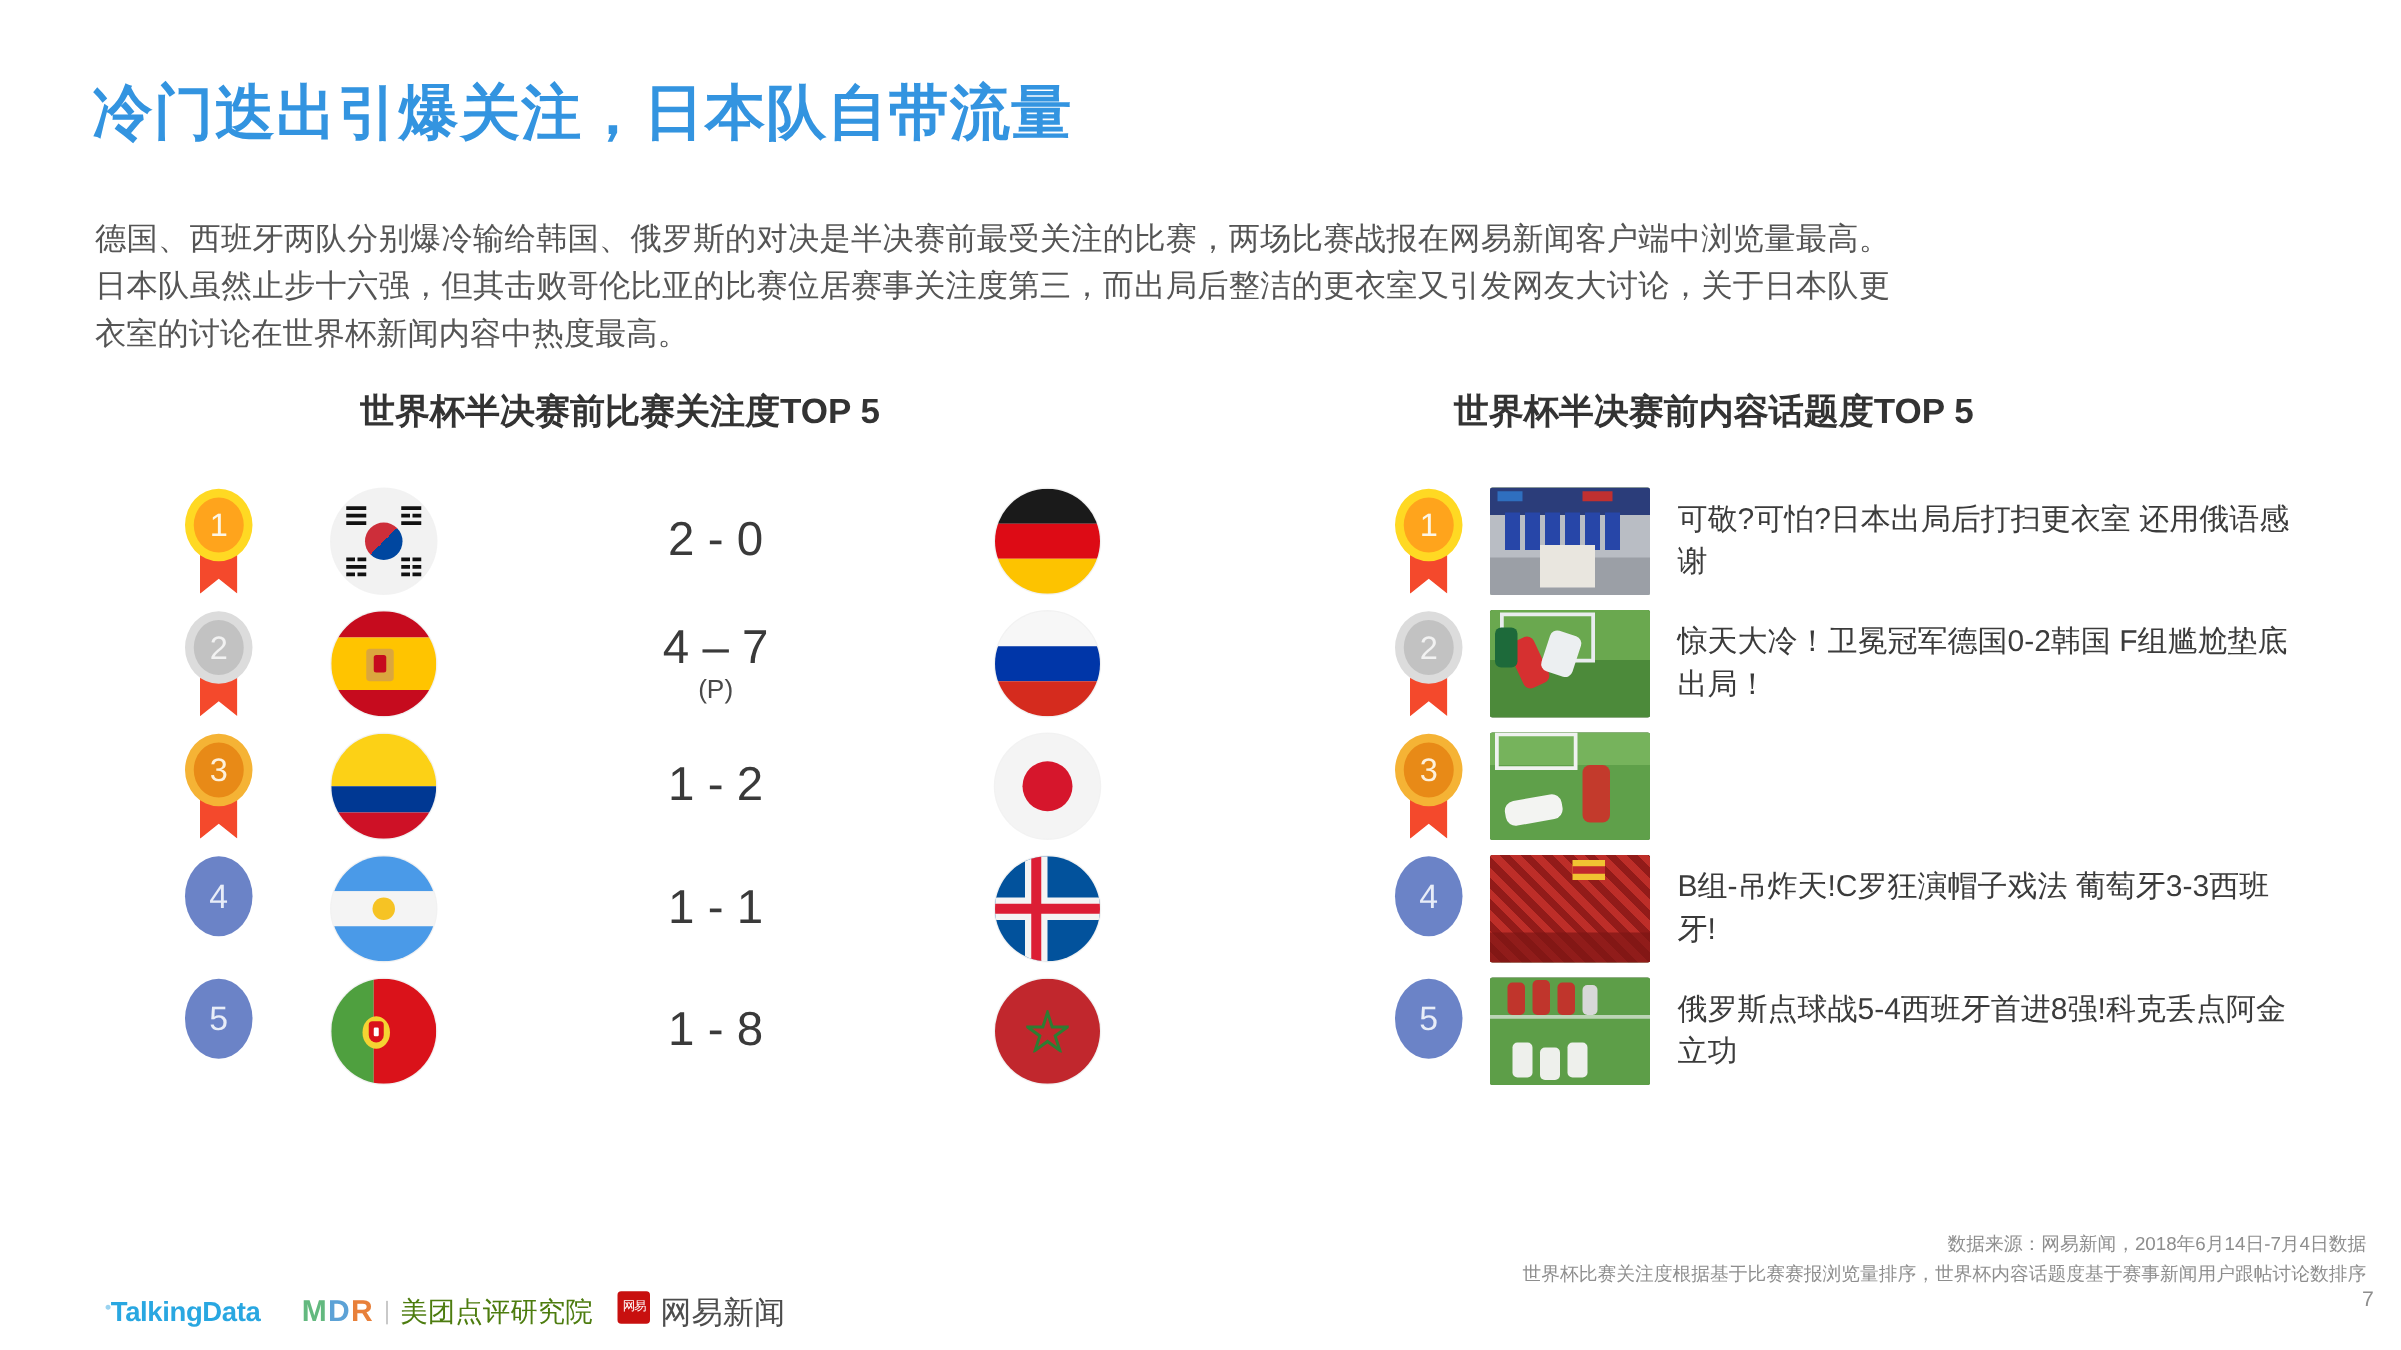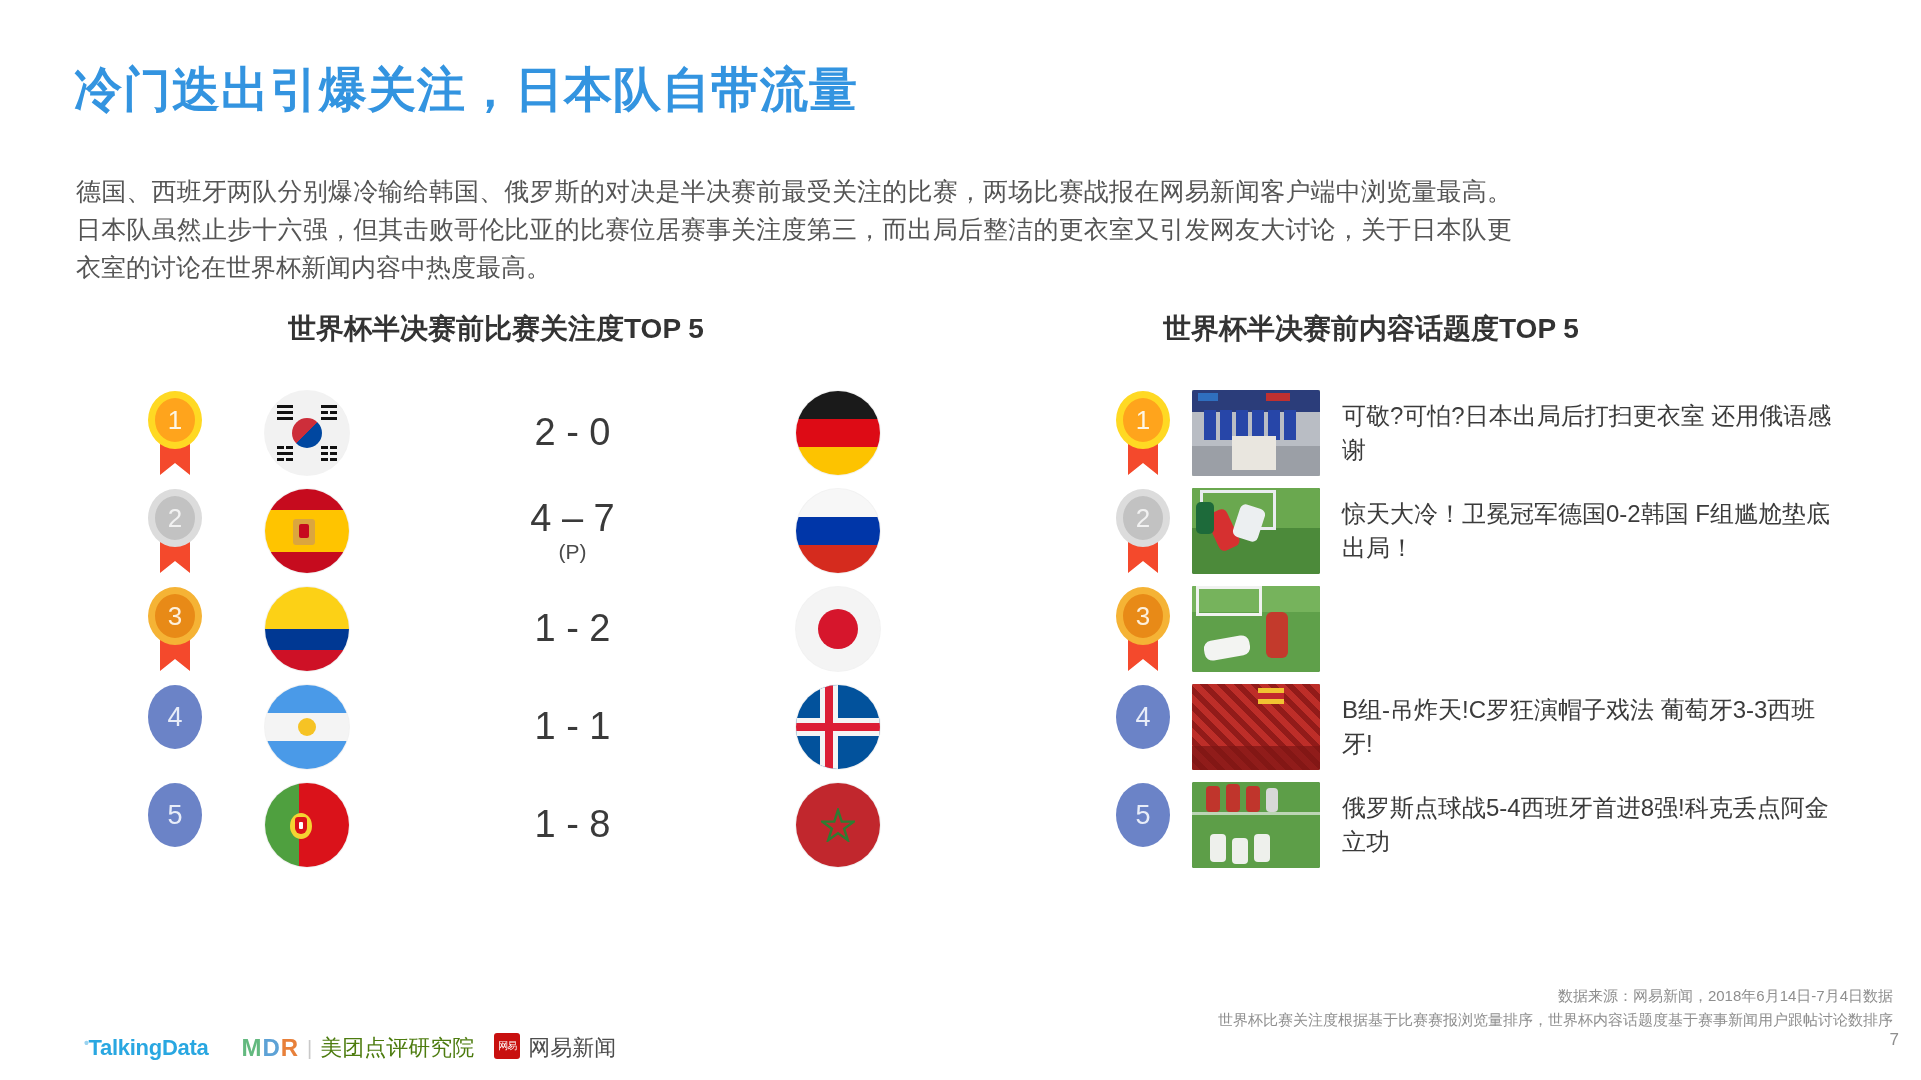--- a/index.html
+++ b/index.html
@@ -114,21 +114,21 @@
   .logo-sep{margin:0 8px;color:#c9c9c9;font-size:20px;}
   .logo-mt{font-size:22px;color:#4d7c0f;}
   .logo-163{
     margin-left:20px;display:flex;align-items:flex-start;
   }
   .logo-163 .sq{
     width:26px;height:26px;background:#c8100f;border-radius:3px;
     display:flex;align-items:center;justify-content:center;
     color:#fff;font-size:10px;line-height:10px;letter-spacing:-1px;
   }
-  .logo-163 .tx{margin-left:8px;font-size:22px;color:#4d4d4d;}
+  .logo-163 .tx{margin-left:8px;font-size:25px;color:#4d4d4d;}
 </style>
 </head>
 <body>
 
 <div class="slide">
 
   <div class="title">冷门迭出引爆关注，日本队自带流量</div>
   <div class="lede">德国、西班牙两队分别爆冷输给韩国、俄罗斯的对决是半决赛前最受关注的比赛，两场比赛战报在网易新闻客户端中浏览量最高。日本队虽然止步十六强，但其击败哥伦比亚的比赛位居赛事关注度第三，而出局后整洁的更衣室又引发网友大讨论，关于日本队更衣室的讨论在世界杯新闻内容中热度最高。</div>
 
   <div class="sec-head left">世界杯半决赛前比赛关注度TOP 5</div>

